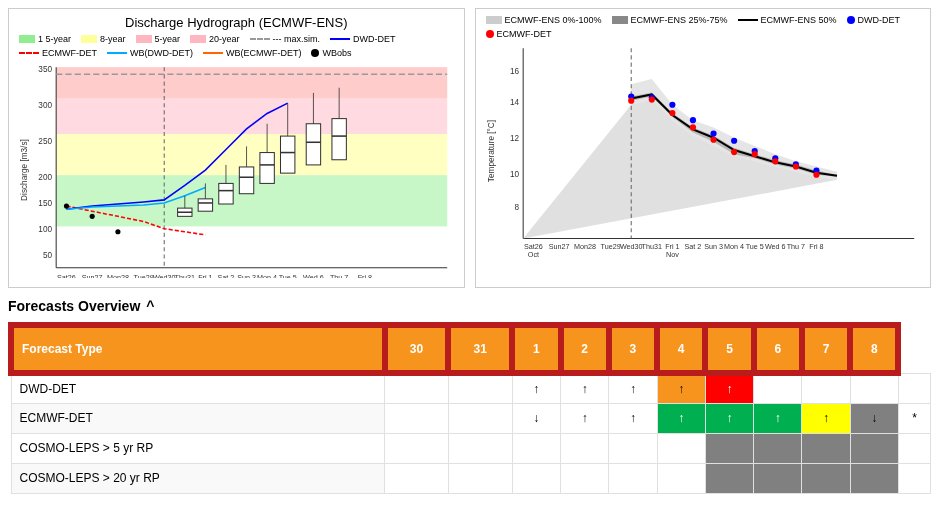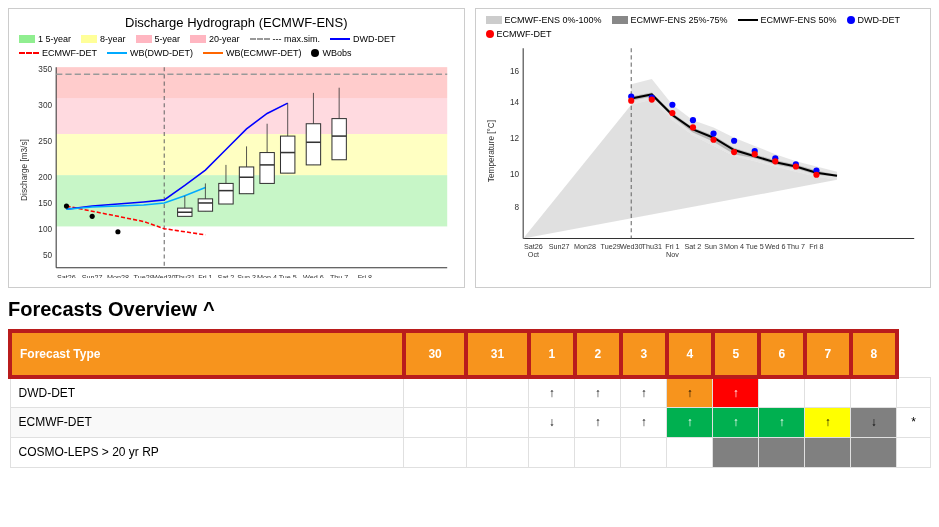--- a/index.html
+++ b/index.html
@@ -82,40 +82,40 @@
     .chart-svg-container {
       width: 100%;
     }
 
     
     .forecasts-section {
       margin-top: 4px;
     }
 
     .forecasts-header {
-      font-size: 20px;
+      font-size: 14px;
       font-weight: bold;
       margin-bottom: 8px;
       display: flex;
       align-items: center;
       gap: 6px;
     }
 
     .forecasts-table {
       width: 100%;
       border-collapse: collapse;
       font-size: 12px;
     }
 
     .forecasts-table th {
       background: #f7941d;
       color: #fff;
       text-align: center;
       padding: 14px 4px;
-      border: 4px solid #b91c1c;
+      border: 6px solid #b91c1c;
       font-weight: bold;
     }
 
     .forecasts-table th.type-header {
       text-align: left;
       padding-left: 8px;
       min-width: 160px;
     }
 
     .forecasts-table td {
@@ -422,20 +422,34 @@
             <td>↑</td>
             <td>↑</td>
             <td class="cell-green">↑</td>
             <td class="cell-green">↑</td>
             <td class="cell-green">↑</td>
             <td class="cell-yellow">↑</td>
             <td class="cell-gray">↓</td>
             <td>*</td>
           </tr>
           <tr>
+            <td class="row-label">COSMO-LEPS &gt; 5 yr RP</td>
+            <td></td>
+            <td></td>
+            <td></td>
+            <td></td>
+            <td></td>
+            <td></td>
+            <td class="cell-gray"></td>
+            <td class="cell-gray"></td>
+            <td class="cell-gray"></td>
+            <td class="cell-gray"></td>
+            <td></td>
+          </tr>
+          <tr>
             <td class="row-label">COSMO-LEPS &gt; 20 yr RP</td>
             <td></td>
             <td></td>
             <td></td>
             <td></td>
             <td></td>
             <td></td>
             <td class="cell-gray"></td>
             <td class="cell-gray"></td>
             <td class="cell-gray"></td>

